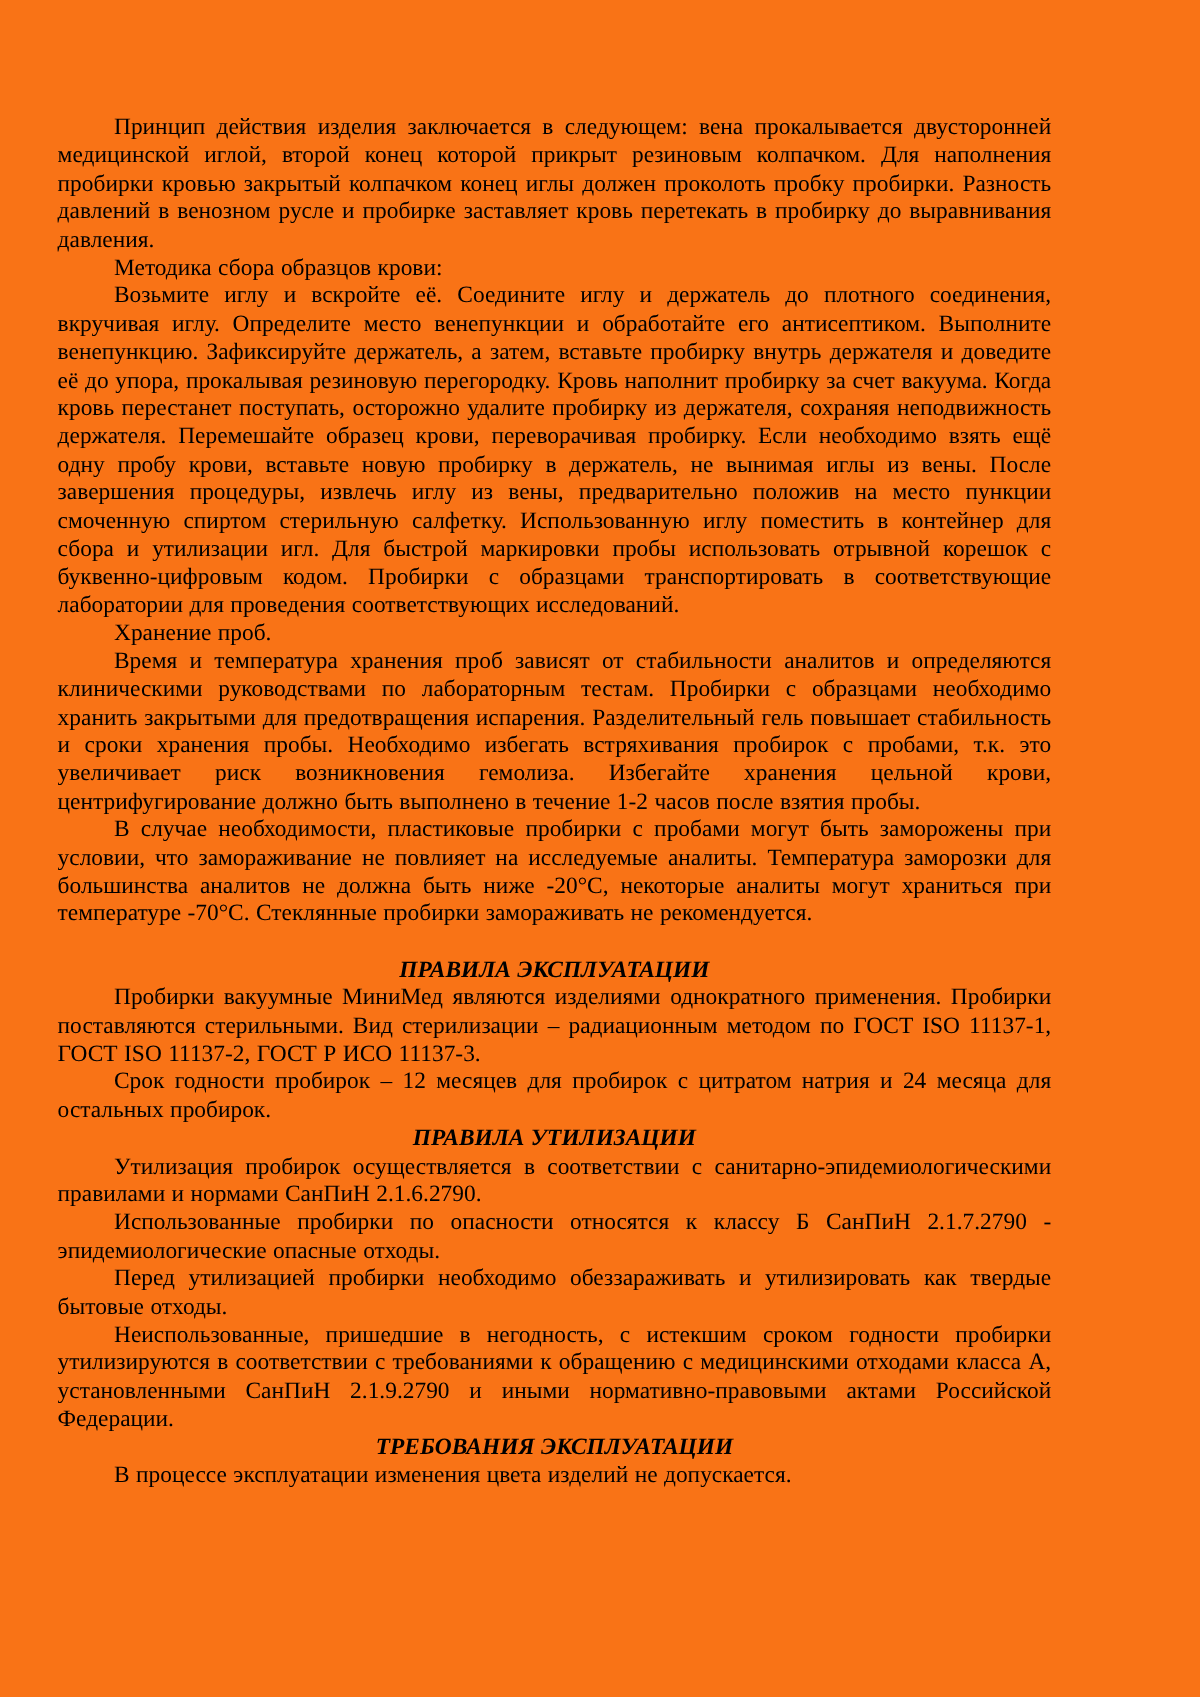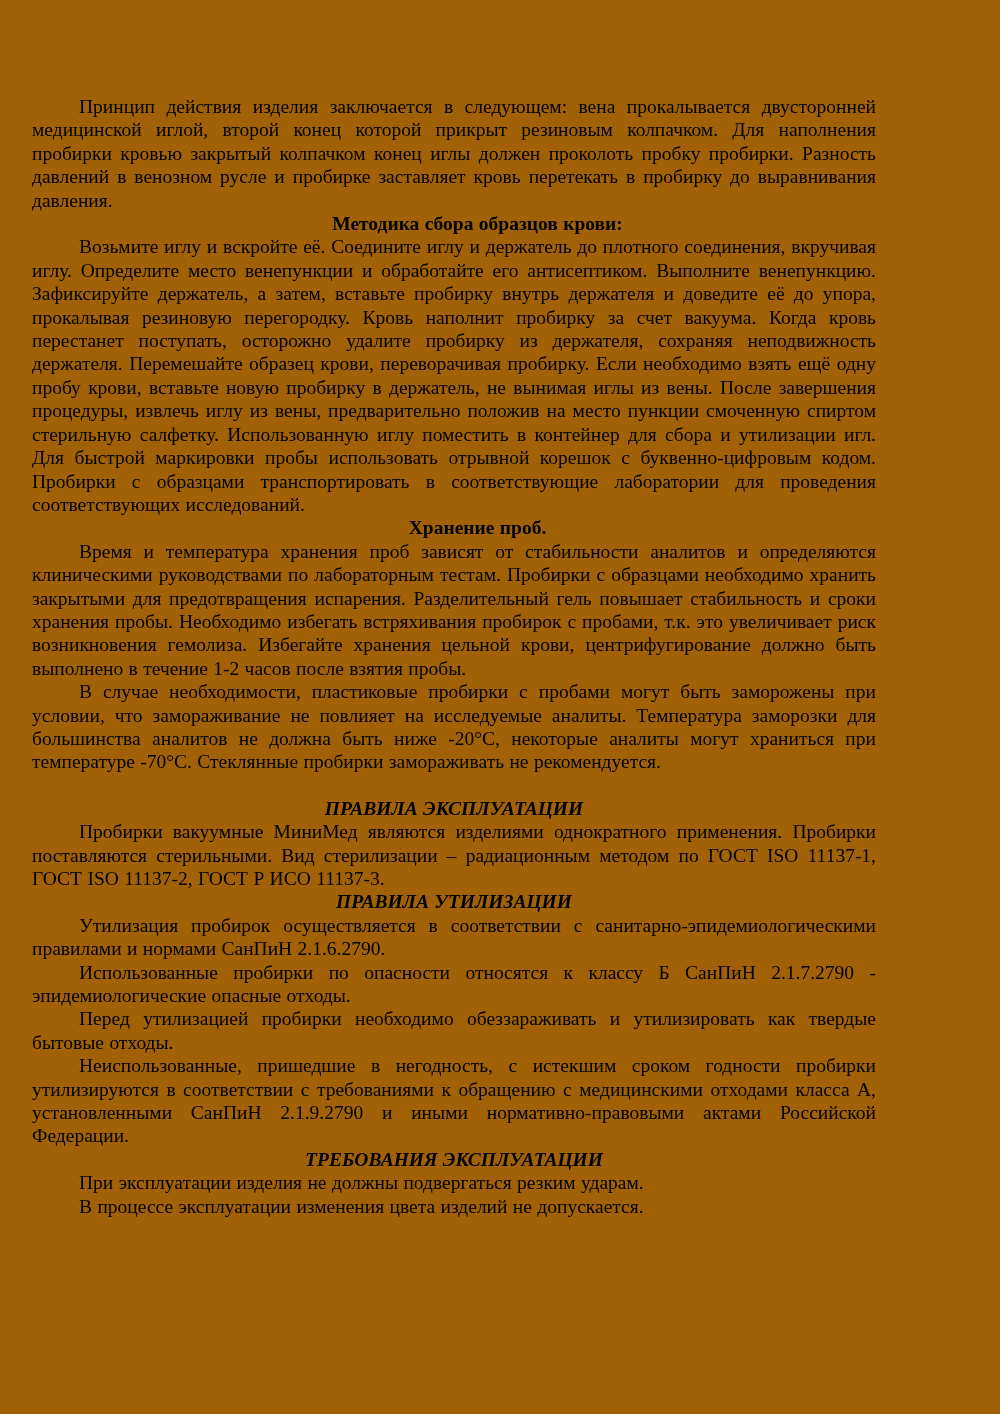--- a/index.html
+++ b/index.html
@@ -9,37 +9,37 @@
   }
   body {
     width: 1000px;
     height: 1414px;
     overflow: hidden;
   }
   .page {
     box-sizing: border-box;
     width: 1000px;
     min-height: 1414px;
-    padding: 95px 124px 40px 32px;
-    background: #a16207;
+    padding: 95px 124px 40px 48px;
+    background: #f97316;
     color: #000000;
     font-family: "Liberation Serif", "DejaVu Serif", serif;
     font-size: 19.5px;
     line-height: 23.4px;
   }
   .page p {
     margin: 0;
     padding: 0;
     text-align: justify;
     text-indent: 47px;
     word-spacing: 0.5px;
   }
   .page p.subheading {
-    font-weight: bold;
-    text-align: center;
+    font-weight: normal;
+    text-align: left;
   }
   .page p.heading {
     font-weight: bold;
     text-align: center;
     text-indent: 0;
     font-style: italic;
   }
   .page p.space-before {
     margin-top: 23px;
   }
@@ -50,22 +50,22 @@
 <main class="page">
   <div id="document-content">
       <p class="body">Принцип действия изделия заключается в следующем: вена прокалывается двусторонней медицинской иглой, второй конец которой прикрыт резиновым колпачком. Для наполнения пробирки кровью закрытый колпачком конец иглы должен проколоть пробку пробирки. Разность давлений в венозном русле и пробирке заставляет кровь перетекать в пробирку до выравнивания давления.</p>
       <p class="subheading">Методика сбора образцов крови:</p>
       <p class="body">Возьмите иглу и вскройте её. Соедините иглу и держатель до плотного соединения, вкручивая иглу. Определите место венепункции и обработайте его антисептиком. Выполните венепункцию. Зафиксируйте держатель, а затем, вставьте пробирку внутрь держателя и доведите её до упора, прокалывая резиновую перегородку. Кровь наполнит пробирку за счет вакуума. Когда кровь перестанет поступать, осторожно удалите пробирку из держателя, сохраняя неподвижность держателя. Перемешайте образец крови, переворачивая пробирку. Если необходимо взять ещё одну пробу крови, вставьте новую пробирку в держатель, не вынимая иглы из вены. После завершения процедуры, извлечь иглу из вены, предварительно положив на место пункции смоченную спиртом стерильную салфетку. Использованную иглу поместить в контейнер для сбора и утилизации игл. Для быстрой маркировки пробы использовать отрывной корешок с буквенно-цифровым кодом. Пробирки с образцами транспортировать в соответствующие лаборатории для проведения соответствующих исследований.</p>
       <p class="subheading">Хранение проб.</p>
       <p class="body">Время и температура хранения проб зависят от стабильности аналитов и определяются клиническими руководствами по лабораторным тестам. Пробирки с образцами необходимо хранить закрытыми для предотвращения испарения. Разделительный гель повышает стабильность и сроки хранения пробы. Необходимо избегать встряхивания пробирок с пробами, т.к. это увеличивает риск возникновения гемолиза. Избегайте хранения цельной крови, центрифугирование должно быть выполнено в течение 1-2 часов после взятия пробы.</p>
       <p class="body">В случае необходимости, пластиковые пробирки с пробами могут быть заморожены при условии, что замораживание не повлияет на исследуемые аналиты. Температура заморозки для большинства аналитов не должна быть ниже -20°С, некоторые аналиты могут храниться при температуре -70°С. Стеклянные пробирки замораживать не рекомендуется.</p>
       <p class="heading space-before">ПРАВИЛА ЭКСПЛУАТАЦИИ</p>
       <p class="body">Пробирки вакуумные МиниМед являются изделиями однократного применения. Пробирки поставляются стерильными. Вид стерилизации – радиационным методом по ГОСТ ISO 11137-1, ГОСТ ISO 11137-2, ГОСТ Р ИСО 11137-3.</p>
+      <p class="body">Срок годности пробирок – 12 месяцев для пробирок с цитратом натрия и 24 месяца для остальных пробирок.</p>
       <p class="heading">ПРАВИЛА УТИЛИЗАЦИИ</p>
       <p class="body">Утилизация пробирок осуществляется в соответствии с санитарно-эпидемиологическими правилами и нормами СанПиН 2.1.6.2790.</p>
       <p class="body">Использованные пробирки по опасности относятся к классу Б СанПиН 2.1.7.2790 - эпидемиологические опасные отходы.</p>
       <p class="body">Перед утилизацией пробирки необходимо обеззараживать и утилизировать как твердые бытовые отходы.</p>
       <p class="body">Неиспользованные, пришедшие в негодность, с истекшим сроком годности пробирки утилизируются в соответствии с требованиями к обращению с медицинскими отходами класса А, установленными СанПиН 2.1.9.2790 и иными нормативно-правовыми актами Российской Федерации.</p>
       <p class="heading">ТРЕБОВАНИЯ ЭКСПЛУАТАЦИИ</p>
-      <p class="body">При эксплуатации изделия не должны подвергаться резким ударам.</p>
       <p class="body">В процессе эксплуатации изменения цвета изделий не допускается.</p>
     </div>
 </main>
 
 </body></html>

